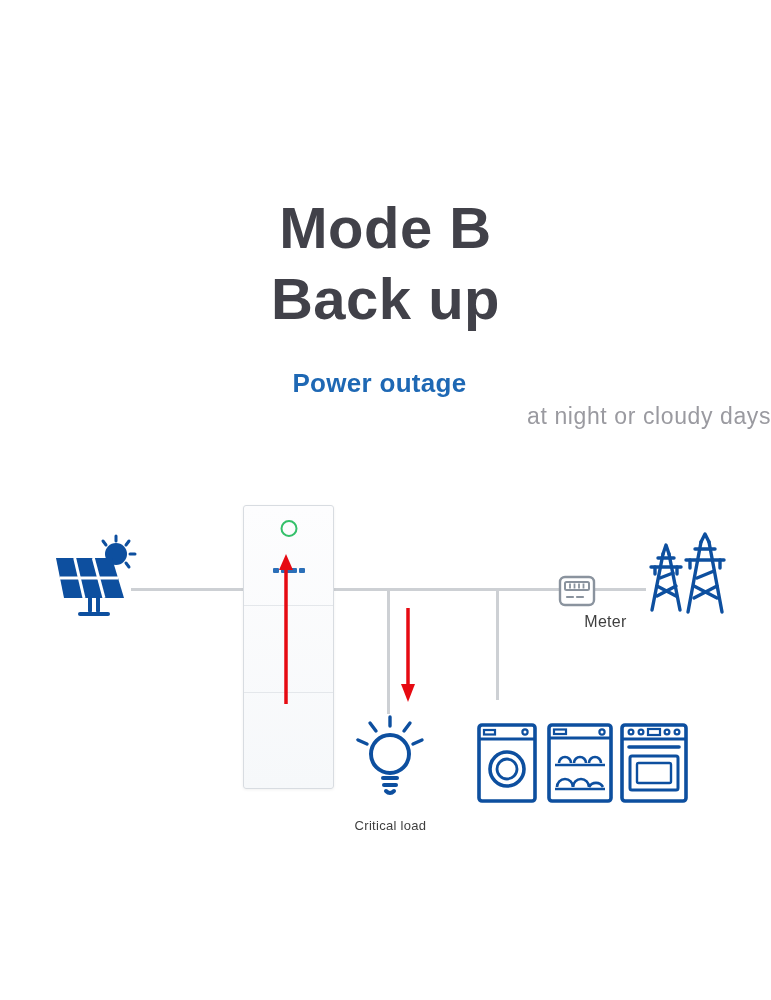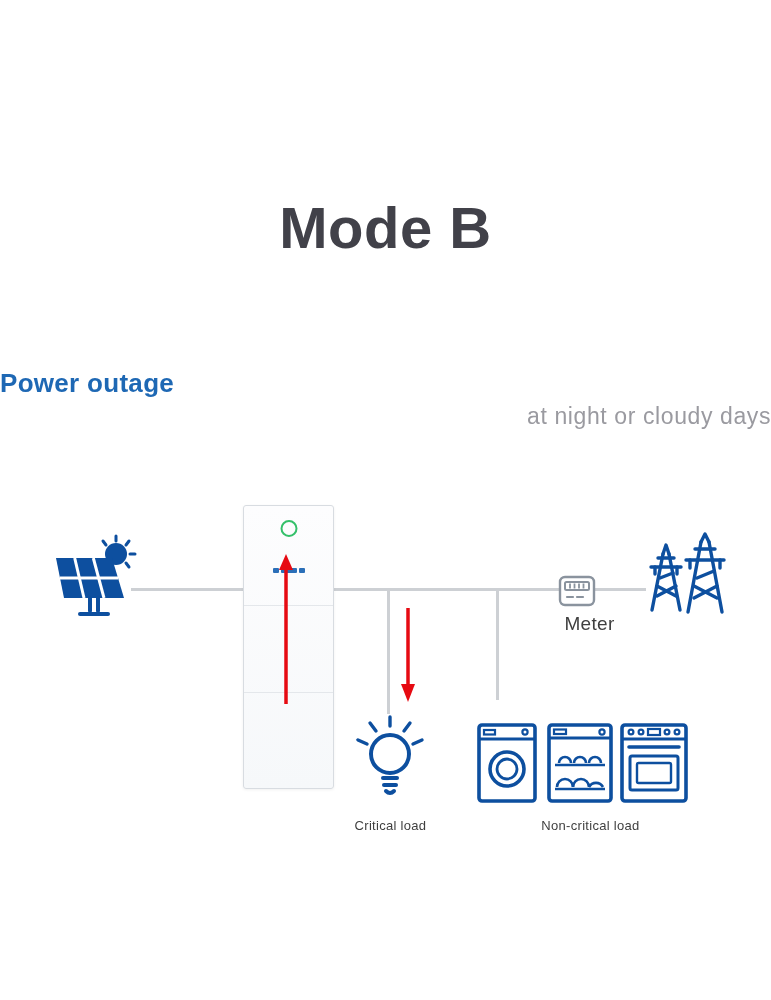--- a/index.html
+++ b/index.html
@@ -18,20 +18,21 @@
     top:180px;left:0;width:771px;
     text-align:center;
     color:#414149;
     font-size:58px;
     font-weight:700;
     line-height:71px;
     letter-spacing:0.5px;
   }
   .subtitle-primary{
     top:356px;left:0;width:759px;
+    text-align:center;
     color:#1e68b4;
     font-size:26px;
     font-weight:700;
     letter-spacing:0.3px;
   }
   .subtitle-secondary{
     top:391px;left:0;width:771px;
     text-align:right;
     color:#9a9aa0;
     font-size:23px;
@@ -68,33 +69,34 @@
   .unit-brand .b2{width:16px;}
   .unit-brand .b3{width:6px;}
 
   
   .node-label{
     color:#3f3f3f;
     font-size:13px;
     text-align:center;
     letter-spacing:0.3px;
   }
-  .meter-label{left:532px;top:601px;width:115px;font-size:19px;}
+  .meter-label{left:548px;top:601px;width:115px;font-size:16px;}
   .critical-label{left:318px;top:806px;width:145px;}
   .noncritical-label{left:498px;top:806px;width:185px;}
 
   svg{display:block;}
 </style>
 </head>
 <body>
 
 <div class="page">
 
   <div class="abs title">
     <div>Mode B</div>
+    <div>Back up</div>
   </div>
   <div class="abs subtitle-primary">Power outage</div>
   <div class="abs subtitle-secondary">at night or cloudy days</div>
 
   <div class="abs wire wire-left"></div>
   <div class="abs wire wire-right"></div>
   <div class="abs wire wire-drop-critical"></div>
   <div class="abs wire wire-drop-noncritical"></div>
 
   <div class="abs" style="left:48px;top:520px;">
@@ -252,15 +254,14 @@
         <circle cx="57" cy="9" r="2.4"></circle>
         <rect x="28" y="6" width="12" height="6"></rect>
       </g>
       <line x1="2" y1="16" x2="66" y2="16" stroke="#0d4f9f" stroke-width="3"></line>
       <line x1="9" y1="24" x2="59" y2="24" stroke="#0d4f9f" stroke-width="3.6" stroke-linecap="round"></line>
       <rect x="10" y="33" width="48" height="34" rx="2" fill="none" stroke="#0d4f9f" stroke-width="3"></rect>
       <rect x="17" y="40" width="34" height="20" rx="1.5" fill="none" stroke="#0d4f9f" stroke-width="2.4"></rect>
     </svg>
   </div>
 
-  <div class="abs node-label noncritical-label">Non-critical load</div>
 
 </div>
 
 </body></html>

